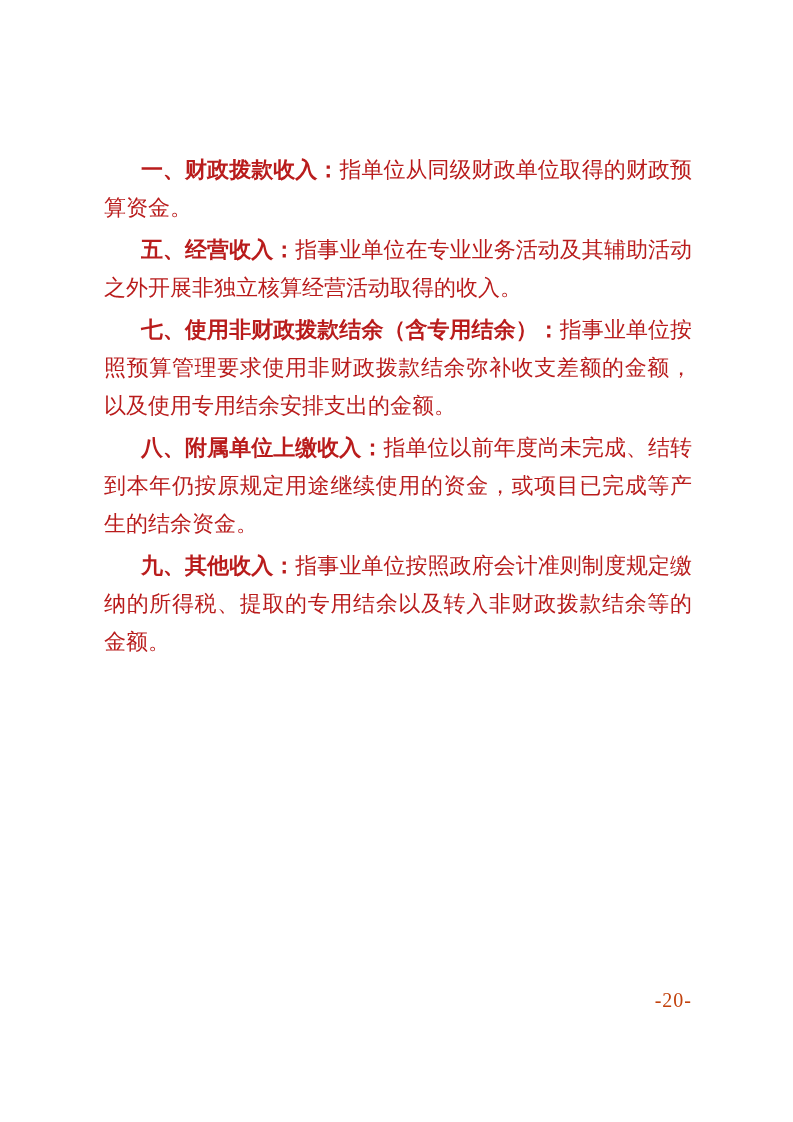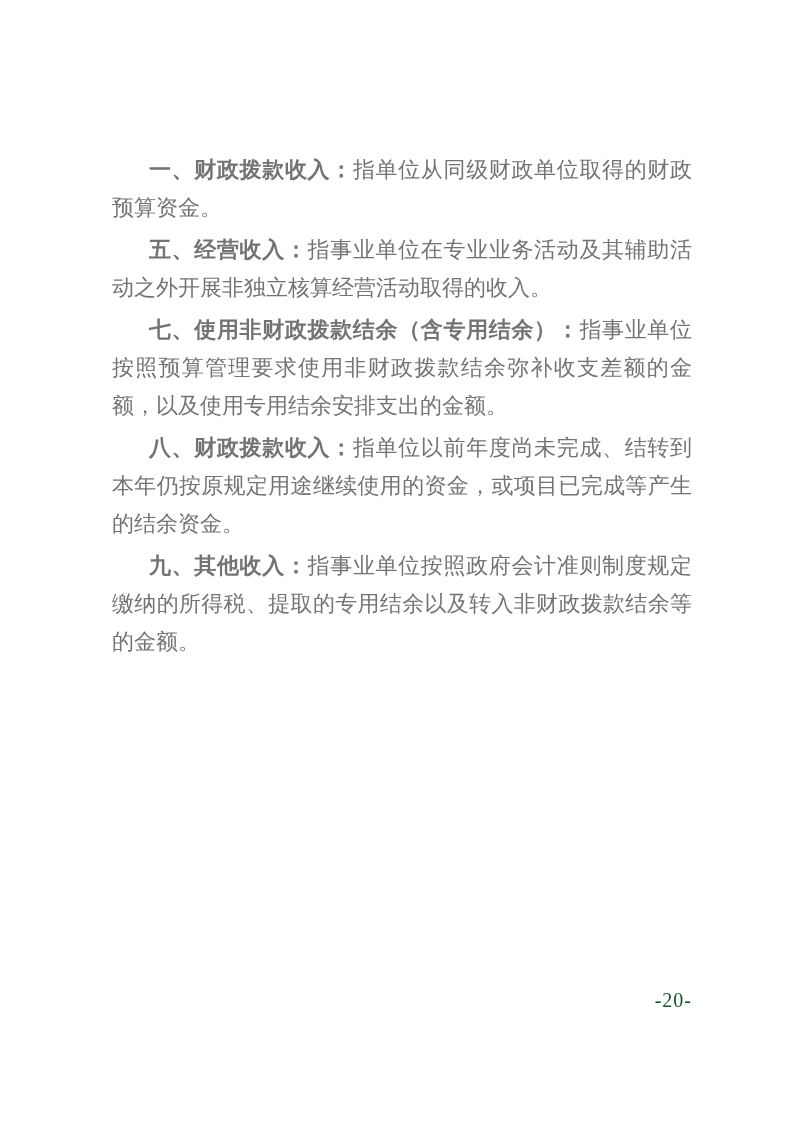--- a/index.html
+++ b/index.html
@@ -22,60 +22,60 @@
     height: 1122px;
     background: #ffffff;
   }
   .content {
     position: absolute;
     left: 100px;
     top: 151px;
     width: 592px;
   }
   p.item {
-    margin: 0 0 4px 12px;
+    margin: 0 0 4px 4px;
     padding: 0;
     font-size: 22px;
     line-height: 38px;
-    color: #737373;
+    color: #b91c1c;
     text-align: justify;
     text-justify: inter-character;
     text-indent: 37px;
   }
   p.item .term {
     font-weight: bold;
   }
   .footer {
     position: absolute;
     left: 100px;
     top: 988px;
     width: 592px;
     text-align: right;
     font-size: 20px;
     line-height: 24px;
-    color: #14532d;
+    color: #c2410c;
     letter-spacing: 1px;
   }
 </style>
 </head>
 <body>
 
 <div class="page">
   <div class="content">
 
     <p class="item"><span class="term">一、财政拨款收入：</span><span class="def">指单位从同级财政单位取得的财政预算资金。</span></p>
 
 
 
 
     <p class="item"><span class="term">五、经营收入：</span><span class="def">指事业单位在专业业务活动及其辅助活动之外开展非独立核算经营活动取得的收入。</span></p>
 
 
     <p class="item"><span class="term">七、使用非财政拨款结余（含专用结余）：</span><span class="def">指事业单位按照预算管理要求使用非财政拨款结余弥补收支差额的金额，以及使用专用结余安排支出的金额。</span></p>
 
-    <p class="item"><span class="term">八、财政拨款收入：</span><span class="def">指单位以前年度尚未完成、结转到本年仍按原规定用途继续使用的资金，或项目已完成等产生的结余资金。</span></p>
+    <p class="item"><span class="term">八、附属单位上缴收入：</span><span class="def">指单位以前年度尚未完成、结转到本年仍按原规定用途继续使用的资金，或项目已完成等产生的结余资金。</span></p>
 
     <p class="item"><span class="term">九、其他收入：</span><span class="def">指事业单位按照政府会计准则制度规定缴纳的所得税、提取的专用结余以及转入非财政拨款结余等的金额。</span></p>
 
   </div>
 
   <div class="footer">-20-</div>
 </div>
 
 </body></html>

